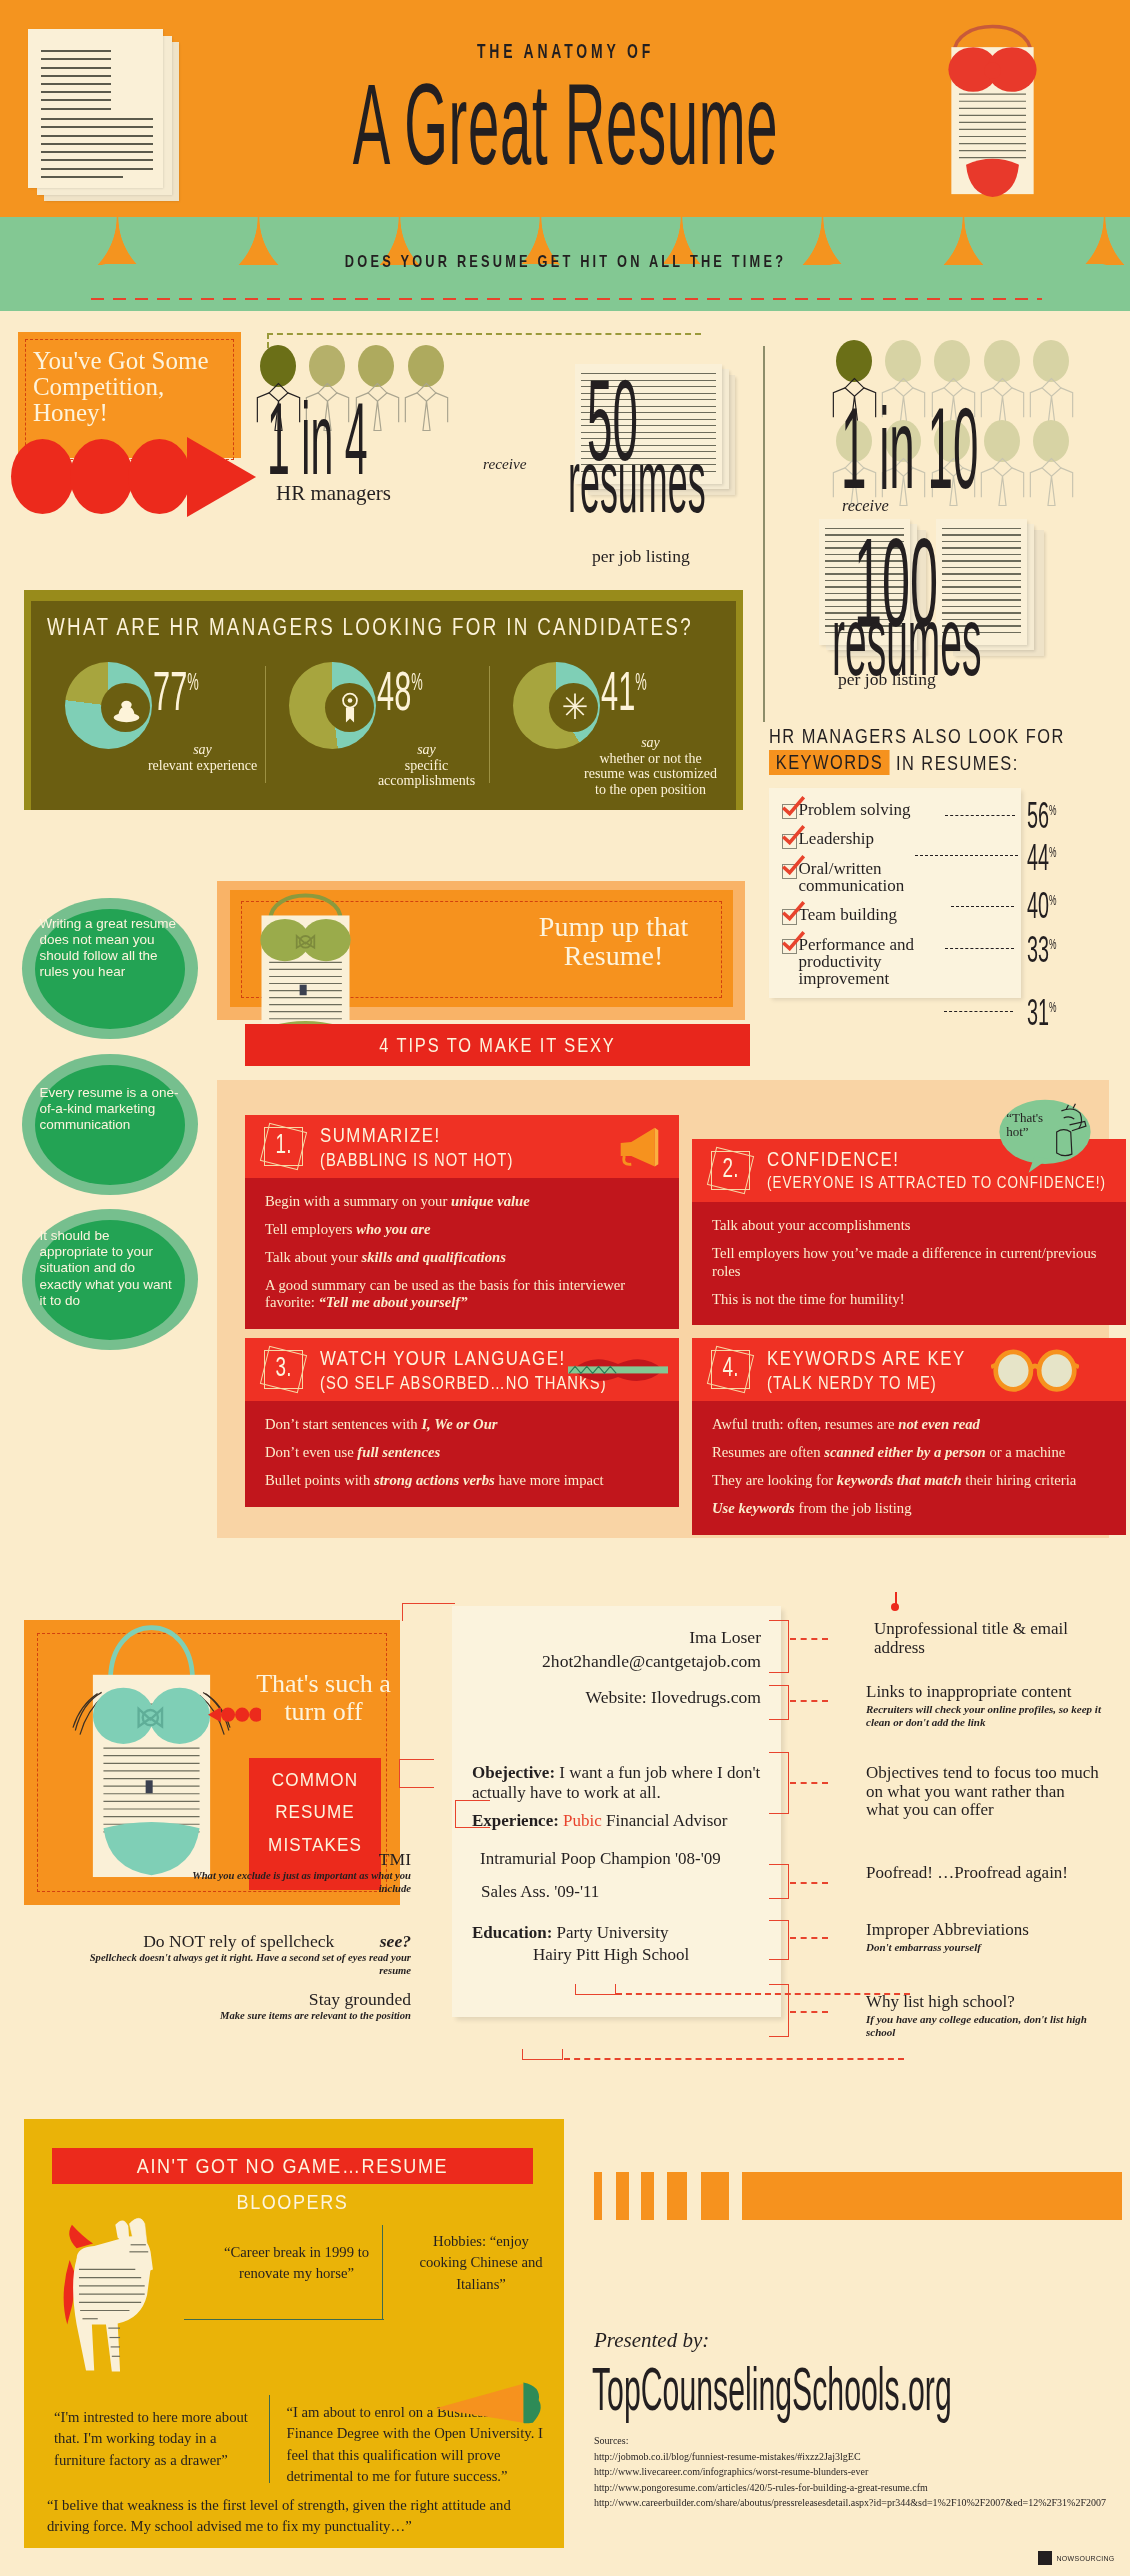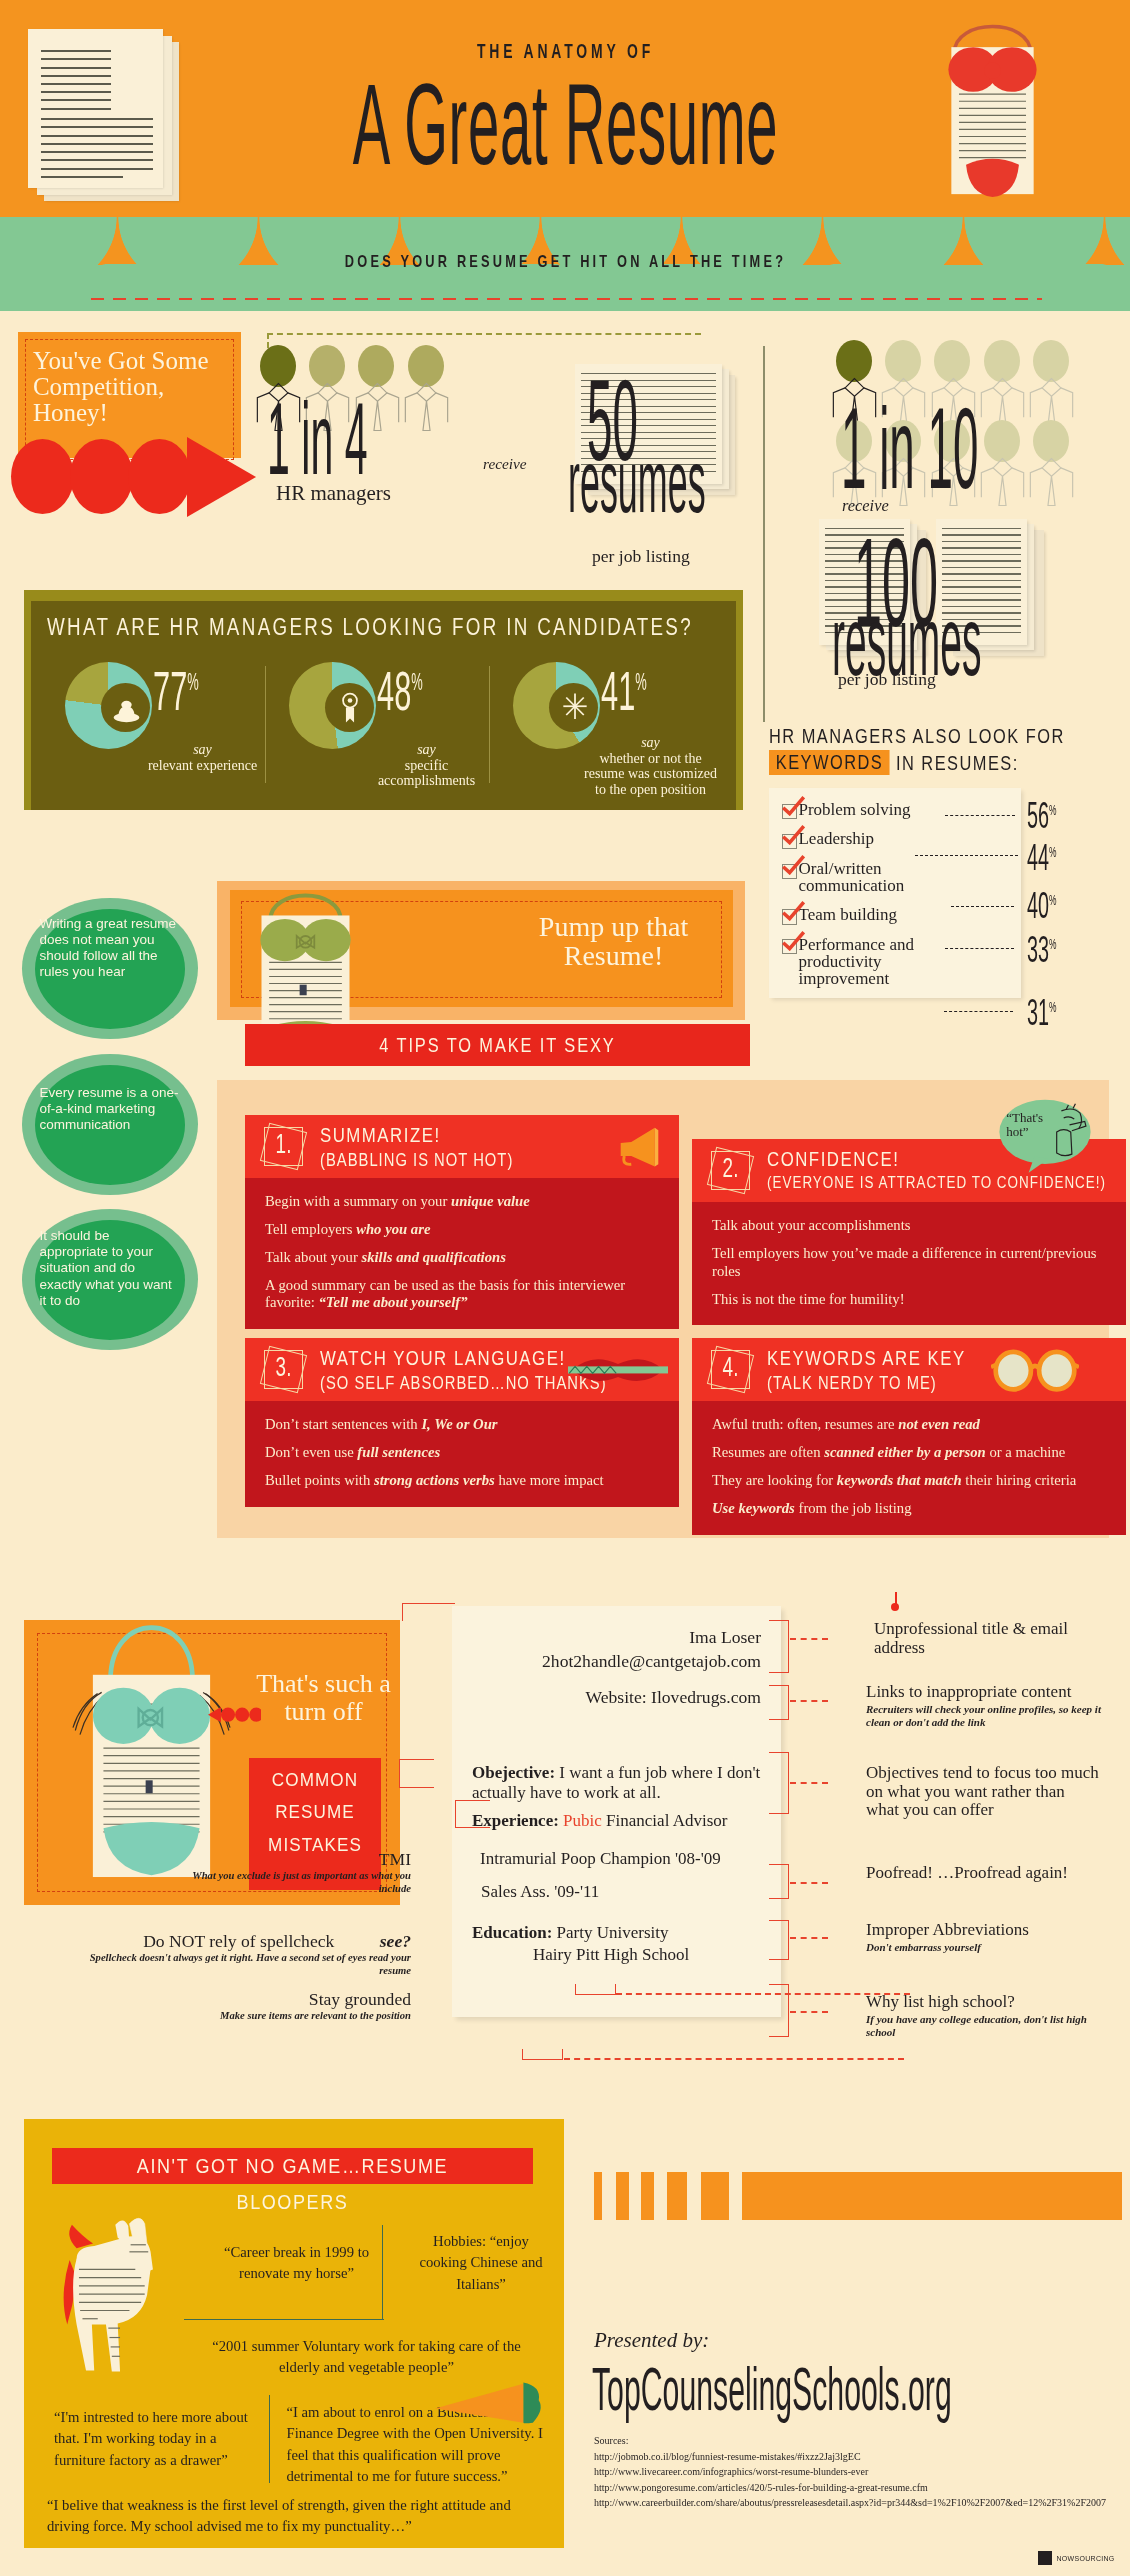--- a/index.html
+++ b/index.html
@@ -910,21 +910,20 @@
         <line x1="84" y1="196" x2="104" y2="196"></line>
           <line x1="86" y1="212" x2="104" y2="212"></line>
         <line x1="88" y1="228" x2="104" y2="228"></line>
           <line x1="90" y1="244" x2="104" y2="244"></line>
         <line x1="122" y1="54" x2="148" y2="54"></line>
           <line x1="120" y1="66" x2="152" y2="66"></line>
       </g>
     </svg>
     <div class="bloop-q" style="left:176px; top:123px; width:194px; text-align:center;">“Career break in 1999 to renovate my horse”</div>
     <div class="bloop-q" style="left:390px; top:112px; width:135px; text-align:center;">Hobbies: “enjoy cooking Chinese and Italians”</div>
-    <div class="bloop-q" style="left:170px; top:217px; width:346px; text-align:center;">“2001 summer Voluntary work for taking care of the elderly and vegetable people”</div>
     <div class="bloop-q" style="left:30.5px; top:288px; width:200px;">“I'm intrested to here more about that. I'm working today in a furniture factory as a drawer”</div>
     <div class="bloop-q" style="left:263px; top:283px; width:258px;">“I am about to enrol on a Business and Finance Degree with the Open University. I feel that this qualification will prove detrimental to me for future success.”</div>
     <div class="bloop-q" style="left:23.5px; top:376px; width:493px;">“I belive that weakness is the first level of strength, given the right attitude and driving force. My school advised me to fix my punctuality…”</div>
     <div class="bloop-sep" style="left:358px; top:106px; width:1.2px; height:94px;"></div>
     <div class="bloop-sep" style="left:160px; top:200px; width:200px; height:1.2px;"></div>
     <div class="bloop-sep" style="left:245px; top:276px; width:1.2px; height:88px;"></div>
     <svg style="position:absolute;left:411px;top:247px;width:112px;height:65px" viewBox="0 0 190 110">
       <path d="M0 72 L150 30 L150 96 Z" fill="#f6921e"></path>
       <path d="M150 28 Q180 34 176 58 Q186 74 166 96 Q150 98 150 96 Z" fill="#2e8b57"></path>
     </svg>

